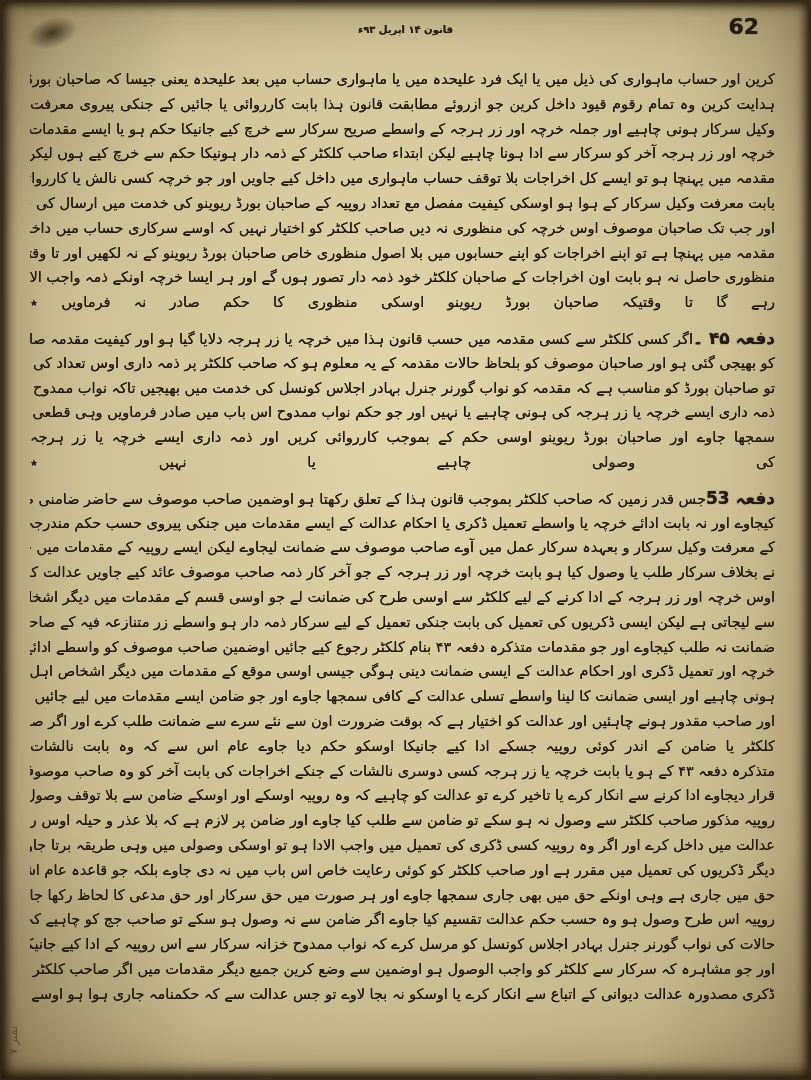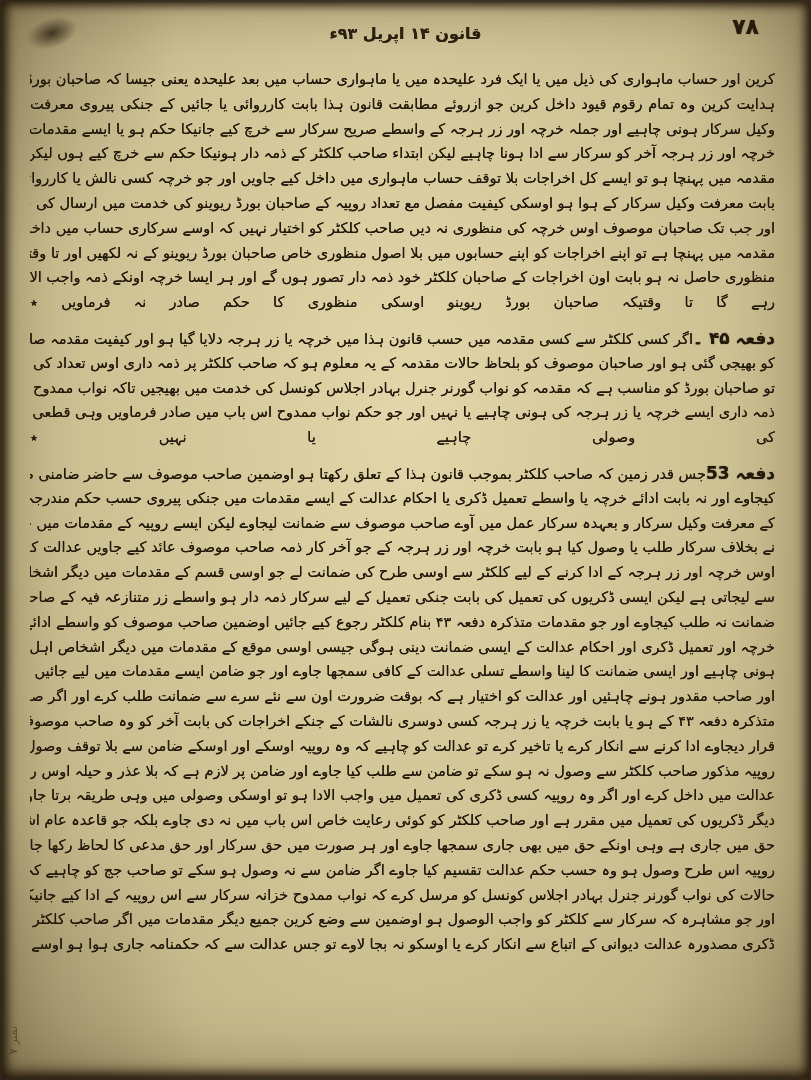--- a/index.html
+++ b/index.html
@@ -32,21 +32,21 @@
       inset 0 7px 11px -4px rgba(22,14,5,.75);
     border: 2px solid rgba(20,13,5,.8);
   }
 
   .header { position: absolute; top: 0; left: 0; right: 0; height: 62px; z-index: 2; }
 
   .title {
     position: absolute; top: 24px; left: 0; right: 0;
     text-align: center;
     direction: rtl;
-    font-size: 16px; font-weight: bold;
+    font-size: 10px; font-weight: bold;
     letter-spacing: 1px;
     color: #2b2010;
     text-shadow: 0 0 .6px currentColor;
   }
 
   .pagenum {
     position: absolute; top: 14px; right: 52px;
     direction: rtl;
     font-size: 22px; font-weight: bold;
     color: #241a0c;
@@ -89,21 +89,21 @@
   }
 </style>
 </head>
 <body>
 
 <div class="page">
 
   <div class="header">
     <div class="smudge"></div>
     <div class="title">قانون ۱۴ اپریل ۹۳ء</div>
-    <div class="pagenum">۷۸</div>
+    <div class="pagenum">62</div>
   </div>
 
   <div class="textblock">
 
     <div class="para">
         <div class="line">کرین اور حساب ماہواری کی ذیل میں یا ایک فرد علیحدہ میں یا ماہواری حساب میں بعد علیحدہ یعنی جیسا کہ صاحبان بورڈ ریوینو مصلحت سمجھ کر</div>
         <div class="line">ہدایت کرین وہ تمام رقوم قیود داخل کرین جو ازروئے مطابقت قانون ہذا بابت کارروائی یا جائیں کے جنکی پیروی معرفت</div>
         <div class="line">وکیل سرکار ہونی چاہیے اور جملہ خرچہ اور زر ہرجہ کے واسطے صریح سرکار سے خرچ کیے جانیکا حکم ہو یا ایسے مقدمات میں جنکا</div>
         <div class="line">خرچہ اور زر ہرجہ آخر کو سرکار سے ادا ہونا چاہیے لیکن ابتداء صاحب کلکٹر کے ذمہ دار ہونیکا حکم سے خرچ کیے ہوں لیکن اونکا کسی</div>
         <div class="line">مقدمہ میں پہنچا ہو تو ایسے کل اخراجات بلا توقف حساب ماہواری میں داخل کیے جاویں اور جو خرچہ کسی نالش یا کارروائی کی</div>
@@ -115,38 +115,40 @@
       </div>
 
     <div class="para">
       <div class="line">
         <span class="marker">دفعہ ۴۵ ۔</span><span>اگر کسی کلکٹر سے کسی مقدمہ میں حسب قانون ہذا میں خرچہ یا زر ہرجہ دلایا گیا ہو اور کیفیت مقدمہ صاحبان بورڈ ریوینو</span>
       </div>
       <div>
           <div class="line">کو بھیجی گئی ہو اور صاحبان موصوف کو بلحاظ حالات مقدمہ کے یہ معلوم ہو کہ صاحب کلکٹر پر ذمہ داری اوس تعداد کی ہونی چاہیے</div>
           <div class="line">تو صاحبان بورڈ کو مناسب ہے کہ مقدمہ کو نواب گورنر جنرل بہادر اجلاس کونسل کی خدمت میں بھیجیں تاکہ نواب ممدوح تجویز کریں کہ صاحب کلکٹر پر</div>
           <div class="line">ذمہ داری ایسے خرچہ یا زر ہرجہ کی ہونی چاہیے یا نہیں اور جو حکم نواب ممدوح اس باب میں صادر فرماویں وہی قطعی اور واجب التعمیل</div>
+          <div class="line">سمجھا جاوے اور صاحبان بورڈ ریوینو اوسی حکم کے بموجب کارروائی کریں اور ذمہ داری ایسے خرچہ یا زر ہرجہ</div>
           <div class="line">کی وصولی چاہیے یا نہیں ٭</div>
         </div>
     </div>
 
     <div class="para">
       <div class="line">
         <span class="marker">دفعہ 53</span><span>جس قدر زمین کہ صاحب کلکٹر بموجب قانون ہذا کے تعلق رکھتا ہو اوضمین صاحب موصوف سے حاضر ضامنی طلب نہ</span>
       </div>
       <div>
           <div class="line">کیجاوے اور نہ بابت ادائے خرچہ یا واسطے تعمیل ڈکری یا احکام عدالت کے ایسے مقدمات میں جنکی پیروی حسب حکم مندرجہ قانون ہذا</div>
           <div class="line">کے معرفت وکیل سرکار و بعہدہ سرکار عمل میں آوے صاحب موصوف سے ضمانت لیجاوے لیکن ایسے روپیہ کے مقدمات میں جو صاحب کلکٹر</div>
           <div class="line">نے بخلاف سرکار طلب یا وصول کیا ہو بابت خرچہ اور زر ہرجہ کے جو آخر کار ذمہ صاحب موصوف عائد کیے جاویں عدالت کو چاہیے کہ</div>
           <div class="line">اوس خرچہ اور زر ہرجہ کے ادا کرنے کے لیے کلکٹر سے اوسی طرح کی ضمانت لے جو اوسی قسم کے مقدمات میں دیگر اشخاص اہل ذمہ</div>
           <div class="line">سے لیجاتی ہے لیکن ایسی ڈکریوں کی تعمیل کی بابت جنکی تعمیل کے لیے سرکار ذمہ دار ہو واسطے زر متنازعہ فیہ کے صاحب موصوف سے</div>
           <div class="line">ضمانت نہ طلب کیجاوے اور جو مقدمات متذکرہ دفعہ ۴۳ بنام کلکٹر رجوع کیے جائیں اوضمین صاحب موصوف کو واسطے ادائے</div>
           <div class="line">خرچہ اور تعمیل ڈکری اور احکام عدالت کے ایسی ضمانت دینی ہوگی جیسی اوسی موقع کے مقدمات میں دیگر اشخاص اہل مقدمات سے طلب</div>
           <div class="line">ہونی چاہیے اور ایسی ضمانت کا لینا واسطے تسلی عدالت کے کافی سمجھا جاوے اور جو ضامن ایسے مقدمات میں لیے جائیں وہ اہل اعتبار</div>
           <div class="line">اور صاحب مقدور ہونے چاہئیں اور عدالت کو اختیار ہے کہ بوقت ضرورت اون سے نئے سرے سے ضمانت طلب کرے اور اگر صاحب</div>
+          <div class="line">کلکٹر یا ضامن کے اندر کوئی روپیہ جسکے ادا کیے جانیکا اوسکو حکم دیا جاوے عام اس سے کہ وہ بابت نالشات</div>
           <div class="line">متذکرہ دفعہ ۴۳ کے ہو یا بابت خرچہ یا زر ہرجہ کسی دوسری نالشات کے جنکے اخراجات کی بابت آخر کو وہ صاحب موصوف کی ذمہ داری</div>
           <div class="line">قرار دیجاوے ادا کرنے سے انکار کرے یا تاخیر کرے تو عدالت کو چاہیے کہ وہ روپیہ اوسکے اور اوسکے ضامن سے بلا توقف وصول کرے اگر</div>
           <div class="line">روپیہ مذکور صاحب کلکٹر سے وصول نہ ہو سکے تو ضامن سے طلب کیا جاوے اور ضامن پر لازم ہے کہ بلا عذر و حیلہ اوس روپیہ کو</div>
           <div class="line">عدالت میں داخل کرے اور اگر وہ روپیہ کسی ڈکری کی تعمیل میں واجب الادا ہو تو اوسکی وصولی میں وہی طریقہ برتا جاوے جو</div>
           <div class="line">دیگر ڈکریوں کی تعمیل میں مقرر ہے اور صاحب کلکٹر کو کوئی رعایت خاص اس باب میں نہ دی جاوے بلکہ جو قاعدہ عام اشخاص کے</div>
           <div class="line">حق میں جاری ہے وہی اونکے حق میں بھی جاری سمجھا جاوے اور ہر صورت میں حق سرکار اور حق مدعی کا لحاظ رکھا جاوے اور جو</div>
           <div class="line">روپیہ اس طرح وصول ہو وہ حسب حکم عدالت تقسیم کیا جاوے اگر ضامن سے نہ وصول ہو سکے تو صاحب جج کو چاہیے کہ کیفیت</div>
           <div class="line">حالات کی نواب گورنر جنرل بہادر اجلاس کونسل کو مرسل کرے کہ نواب ممدوح خزانہ سرکار سے اس روپیہ کے ادا کیے جانیکا حکم دین</div>
           <div class="line">اور جو مشاہرہ کہ سرکار سے کلکٹر کو واجب الوصول ہو اوضمین سے وضع کرین جمیع دیگر مقدمات میں اگر صاحب کلکٹر کسی حکم یا</div>
           <div class="line">ڈکری مصدورہ عدالت دیوانی کے اتباع سے انکار کرے یا اوسکو نہ بجا لاوے تو جس عدالت سے کہ حکمنامہ جاری ہوا ہو اوسے اختیار</div>

